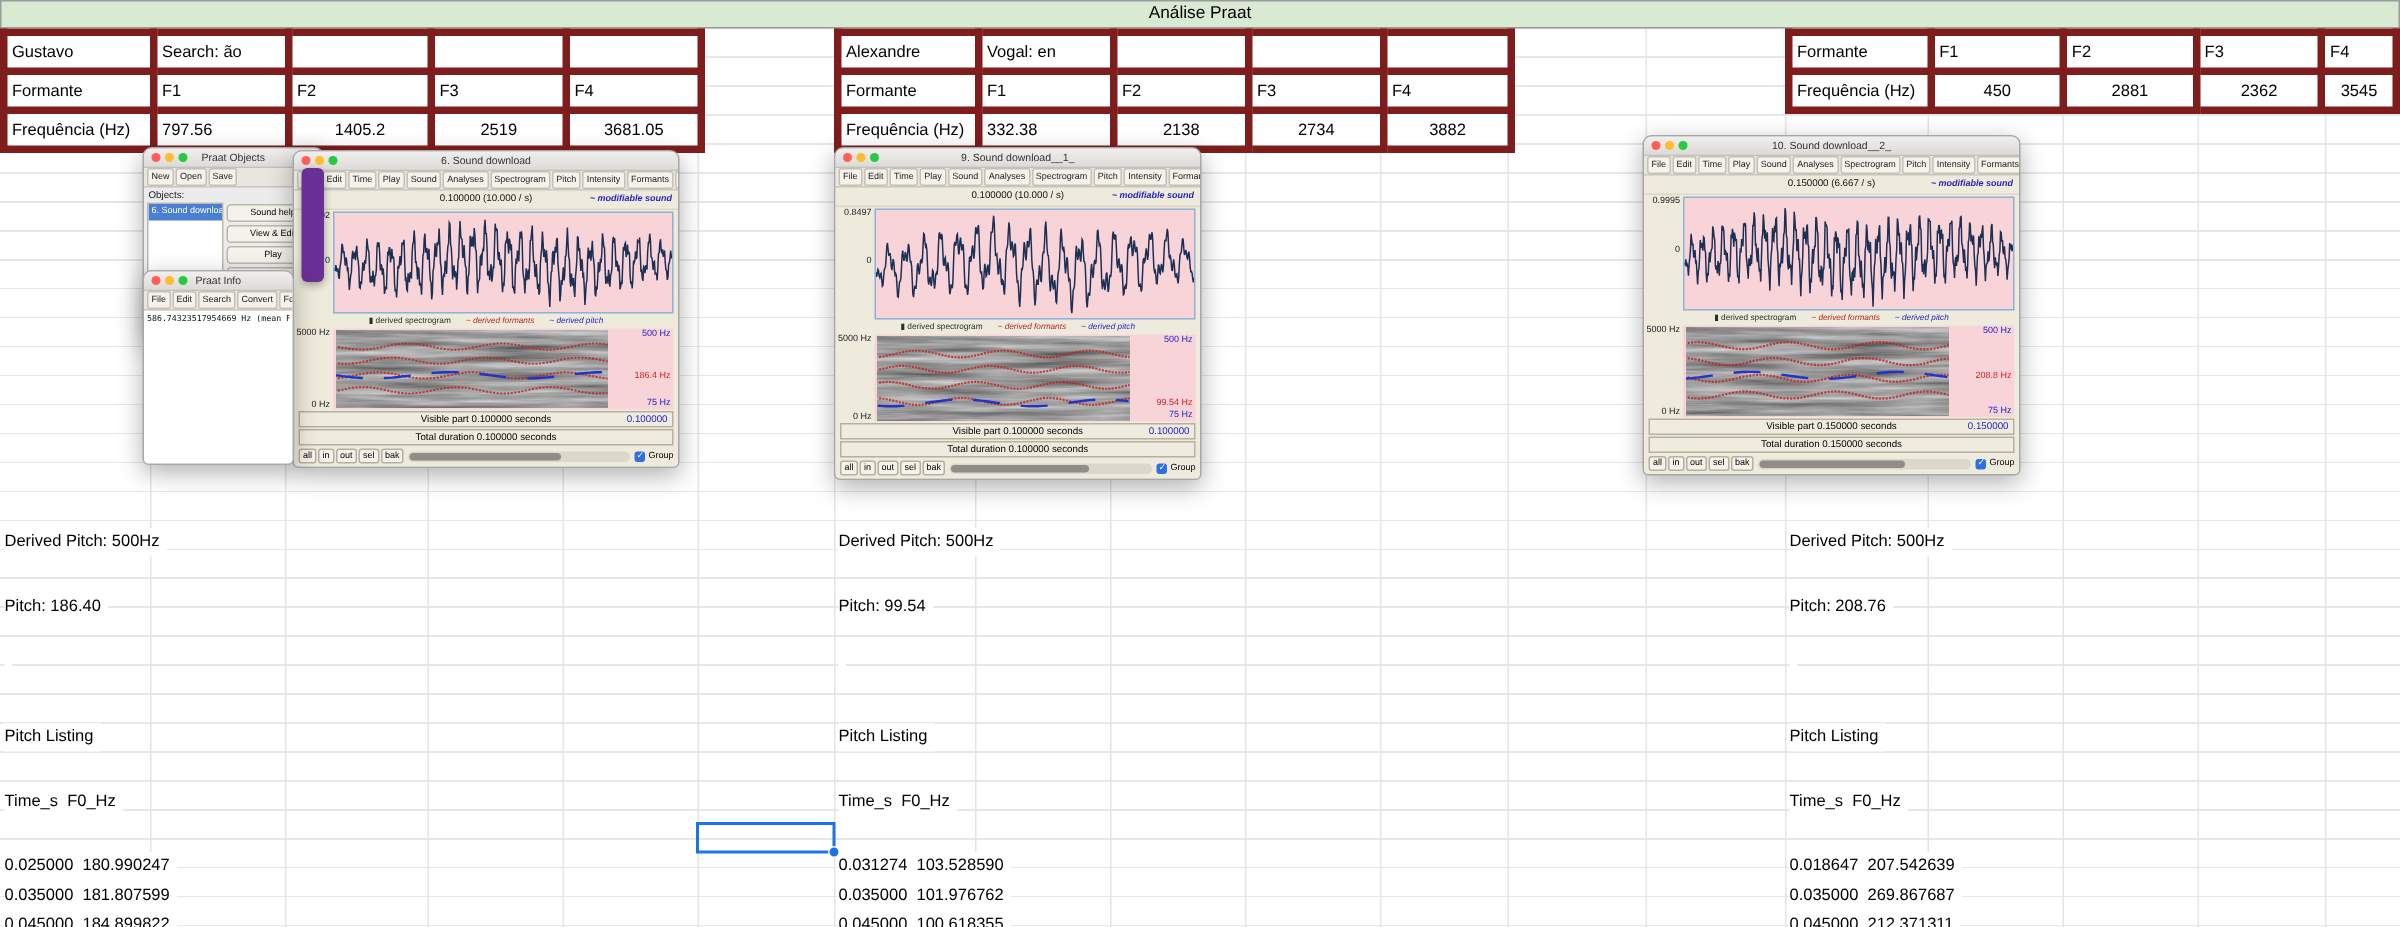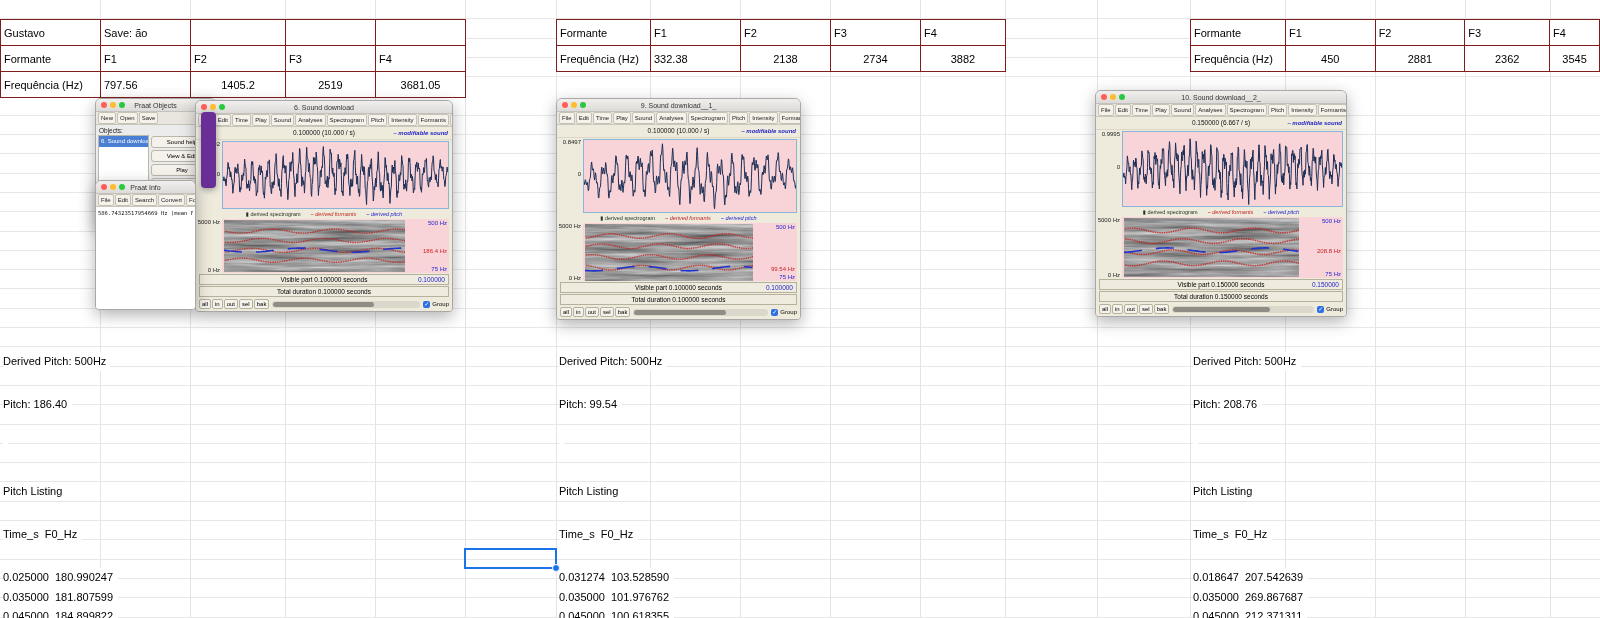--- a/index.html
+++ b/index.html
@@ -14,21 +14,21 @@
   
   .sheet-title {
     position:absolute; left:0; top:0; width:1600px; height:19px; z-index:2;
     background:#d9ead3; border:1px solid #9a9a9a;
     text-align:center; font-size:11.5px; line-height:17px;
   }
 
   
   table.ftable { position:absolute; z-index:2; border-collapse:collapse; table-layout:fixed; background:#fff; }
   table.ftable td {
-    border:1px solid #7f1d1d; height:26px; padding:0 3px;
+    border:5px solid #7f1d1d; height:26px; padding:0 3px;
     font-size:11px; white-space:nowrap; overflow:hidden; background:#fff;
   }
   td.num { text-align:center; }
 
   
   .pitch-block { position:absolute; z-index:2; top:328px; font-size:11px; white-space:pre; }
   .pitch-block > div:not(.rows), .pitch-row {
     height:19.3px; line-height:19.3px; background:#fff; width:max-content;
     padding:0 5px 0 0; min-width:1px;
   }
@@ -124,33 +124,34 @@
       <div class="vline" style="left: 920px;"></div>
       <div class="vline" style="left: 1005px;"></div>
       <div class="vline" style="left: 1097px;"></div>
       <div class="vline" style="left: 1190px;"></div>
       <div class="vline" style="left: 1285px;"></div>
       <div class="vline" style="left: 1375px;"></div>
       <div class="vline" style="left: 1465px;"></div>
       <div class="vline" style="left: 1550px;"></div>
     </div>
 
+  <div class="sheet-title">Análise Praat</div>
 
   <table class="ftable" style="left:0;top:19px">
     <colgroup>
         <col style="width:100px">
         <col style="width:90px">
         <col style="width:95px">
         <col style="width:90px">
         <col style="width:90px">
       </colgroup>
     <tbody>
         <tr>
       <td>Gustavo</td>
-      <td>Save: ão</td>
+      <td>Search: ão</td>
       <td></td>
       <td></td>
       <td></td>
     </tr>
     <tr>
       <td>Formante</td>
       <td>F1</td>
       <td>F2</td>
       <td>F3</td>
       <td>F4</td>
@@ -167,20 +168,27 @@
 
   <table class="ftable" style="left:556px;top:19px">
     <colgroup>
         <col style="width:94px">
         <col style="width:90px">
         <col style="width:90px">
         <col style="width:90px">
         <col style="width:85px">
       </colgroup>
     <tbody>
+        <tr>
+      <td>Alexandre</td>
+      <td>Vogal: en</td>
+      <td></td>
+      <td></td>
+      <td></td>
+    </tr>
     <tr>
       <td>Formante</td>
       <td>F1</td>
       <td>F2</td>
       <td>F3</td>
       <td>F4</td>
     </tr>
     <tr>
       <td>Frequência (Hz)</td>
       <td>332.38</td>

